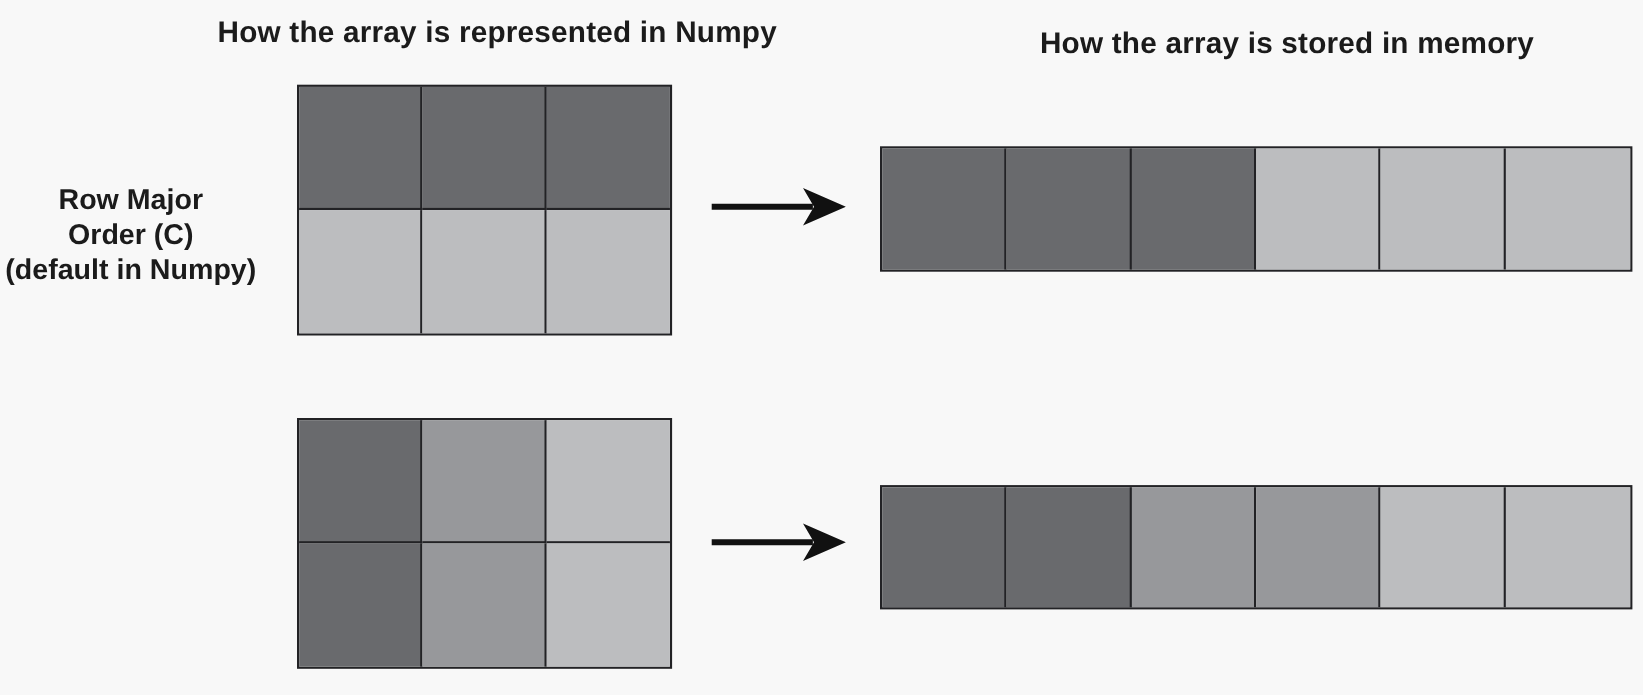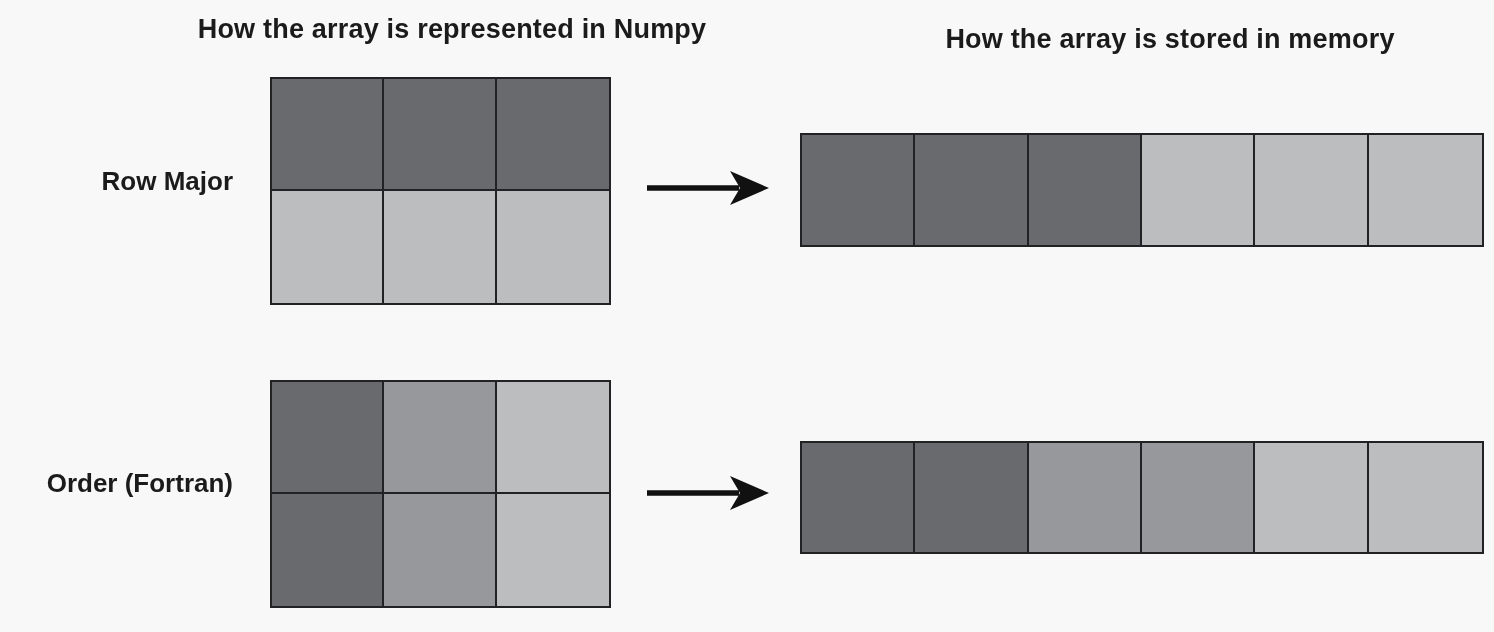--- a/index.html
+++ b/index.html
@@ -67,24 +67,25 @@
 <body>
 
 <div class="canvas">
 
   <div class="title title-left">How the array is represented in Numpy</div>
 
   <div class="title title-right">How the array is stored in memory</div>
 
   <div class="row-label row-label-1">
     <div>Row Major</div>
+    <div>Order (C)</div>
+    <div>(default in Numpy)</div>
   </div>
 
   <div class="row-label row-label-2">
-    <div>Order (Fortran)</div>
   </div>
 
   <div class="grid g2x3 grid-numpy-1">
       <div class="cell" style="background: rgb(105, 106, 109);"></div>
       <div class="cell" style="background: rgb(105, 106, 109);"></div>
       <div class="cell" style="background: rgb(105, 106, 109);"></div>
       <div class="cell" style="background: rgb(188, 189, 191);"></div>
       <div class="cell" style="background: rgb(188, 189, 191);"></div>
       <div class="cell" style="background: rgb(188, 189, 191);"></div>
     </div>

